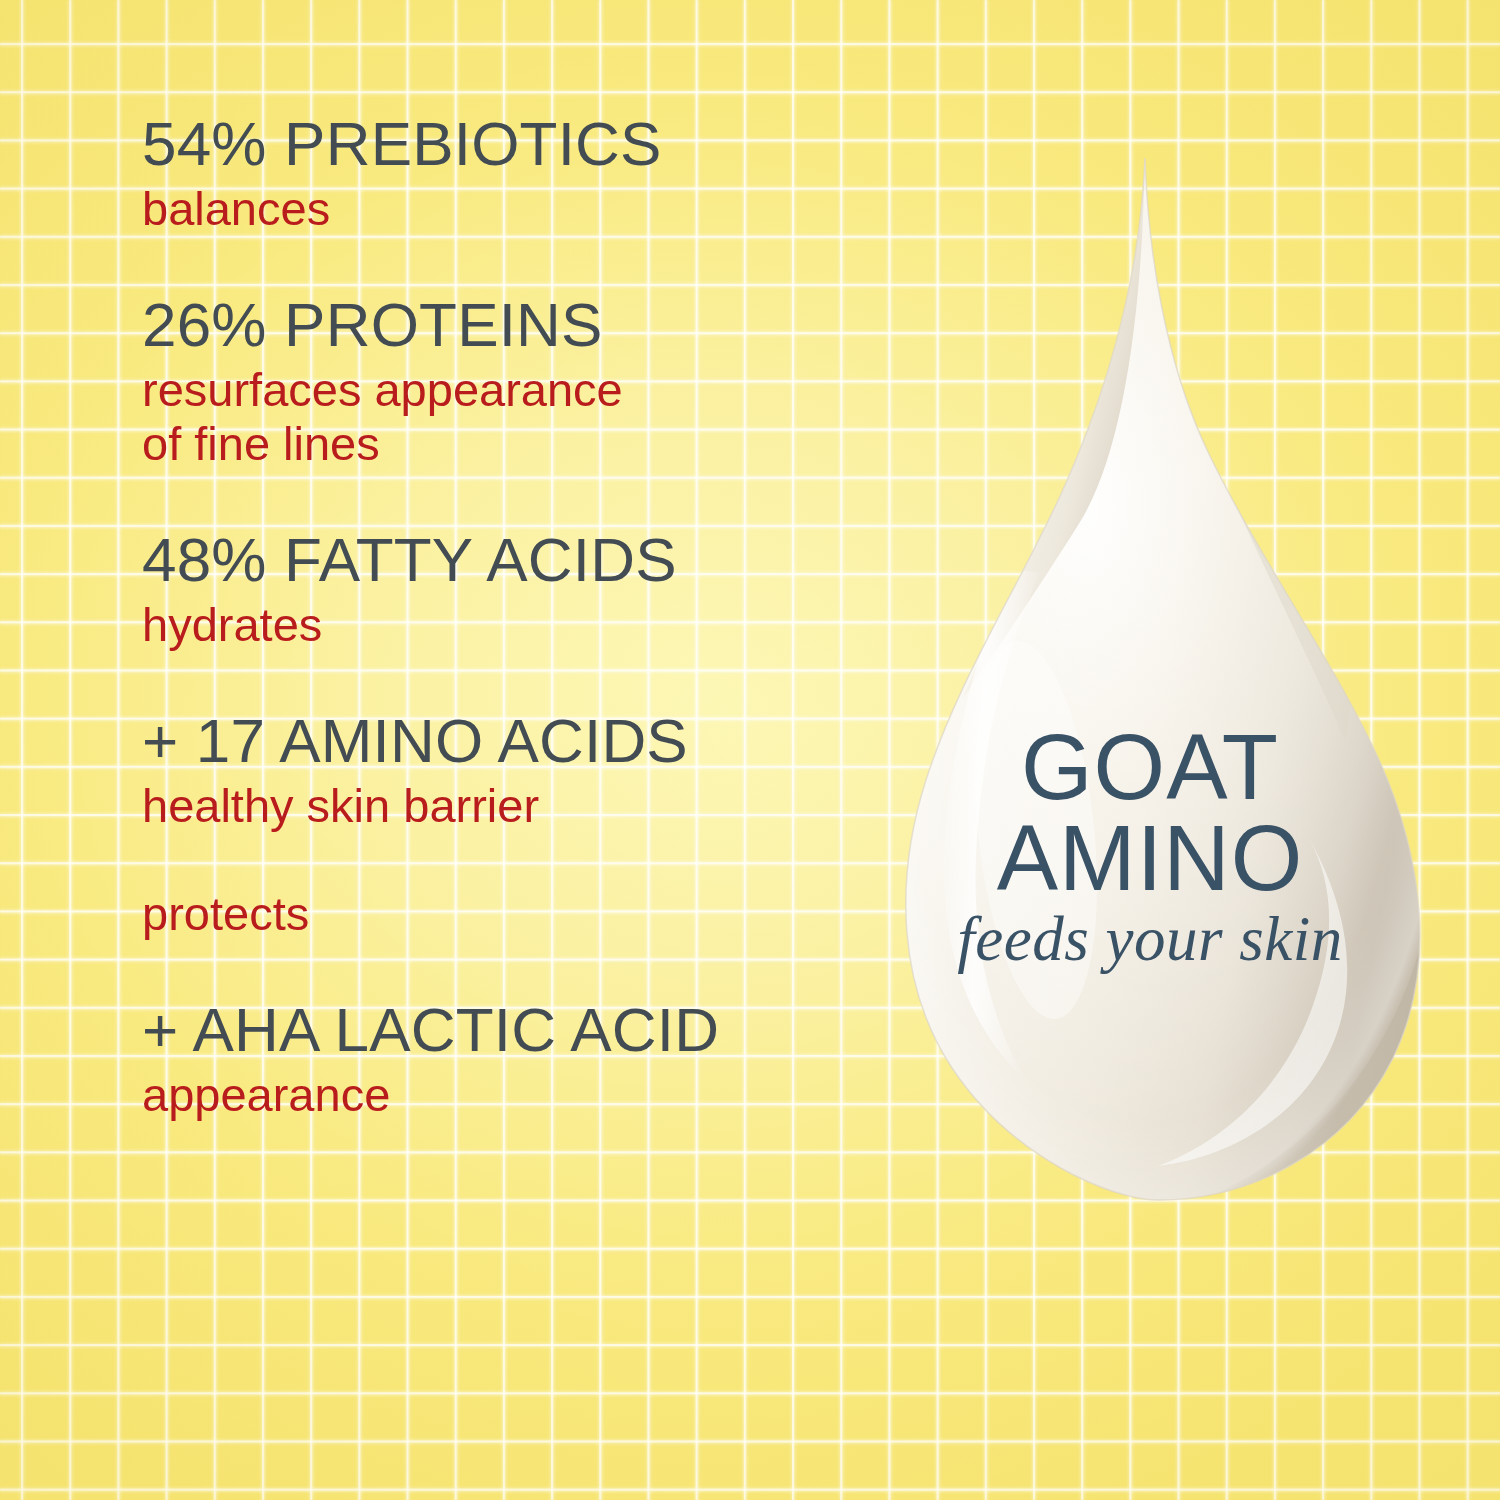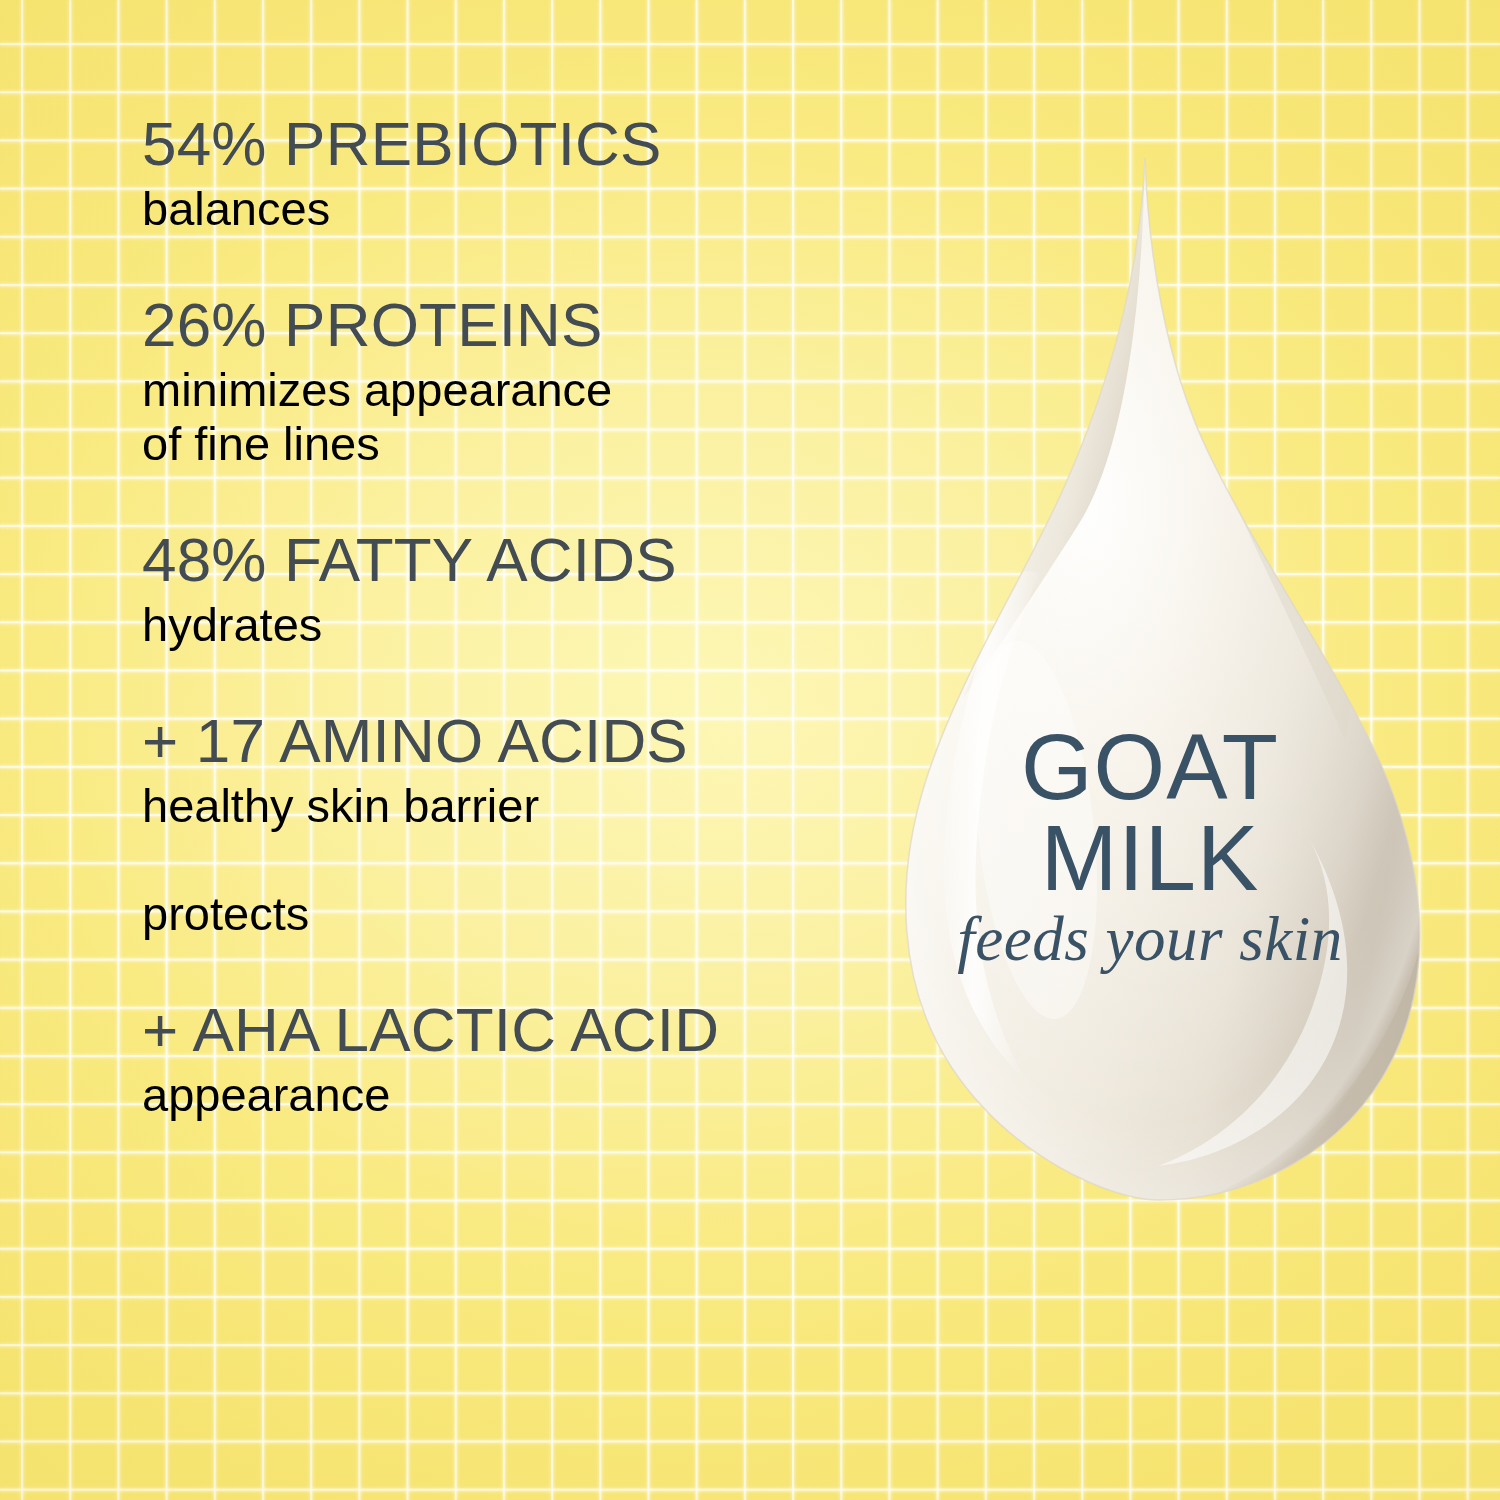--- a/index.html
+++ b/index.html
@@ -61,21 +61,21 @@
     line-height:1.10;
     letter-spacing:0.2px;
     font-weight:400;
     color:#424c52;
     white-space:pre-line;
   }
   .fact-sub {
     font-size:47px;
     line-height:1.16;
     font-weight:400;
-    color:#000000;
+    color:#b91c1c;
     margin-top:4px;
     white-space:pre-line;
   }
 
   
   .droplet-wrap {
     position:absolute;
     left:840px;
     top:140px;
     width:620px;
@@ -120,21 +120,21 @@
 
   <div class="facts">
 
     <div class="fact">
       <div class="fact-title">54% PREBIOTICS</div>
       <div class="fact-sub">balances</div>
     </div>
 
     <div class="fact">
       <div class="fact-title">26% PROTEINS</div>
-      <div class="fact-sub">minimizes appearance
+      <div class="fact-sub">resurfaces appearance
 of fine lines</div>
     </div>
 
     <div class="fact">
       <div class="fact-title">48% FATTY ACIDS</div>
       <div class="fact-sub">hydrates</div>
     </div>
 
     <div class="fact">
       <div class="fact-title">+ 17 AMINO ACIDS</div>
@@ -248,19 +248,19 @@
                C54,740 58,846 112,928
                C172,1018 272,1060 318,1060
                C410,1060 506,1012 552,920
                C598,828 582,716 540,622
                C498,528 420,420 368,312
                C325,222 308,110 305,18 Z" fill="none" stroke="#ddd6c8" stroke-width="1.5" opacity="0.7"></path>
     </svg>
 
     <div class="droplet-label">
       <div class="brand-line">GOAT</div>
-      <div class="brand-line">MILK</div>
+      <div class="brand-line">AMINO</div>
       <div class="brand-tagline">feeds your skin</div>
     </div>
 
   </div>
 
 </div>
 
 </body></html>

